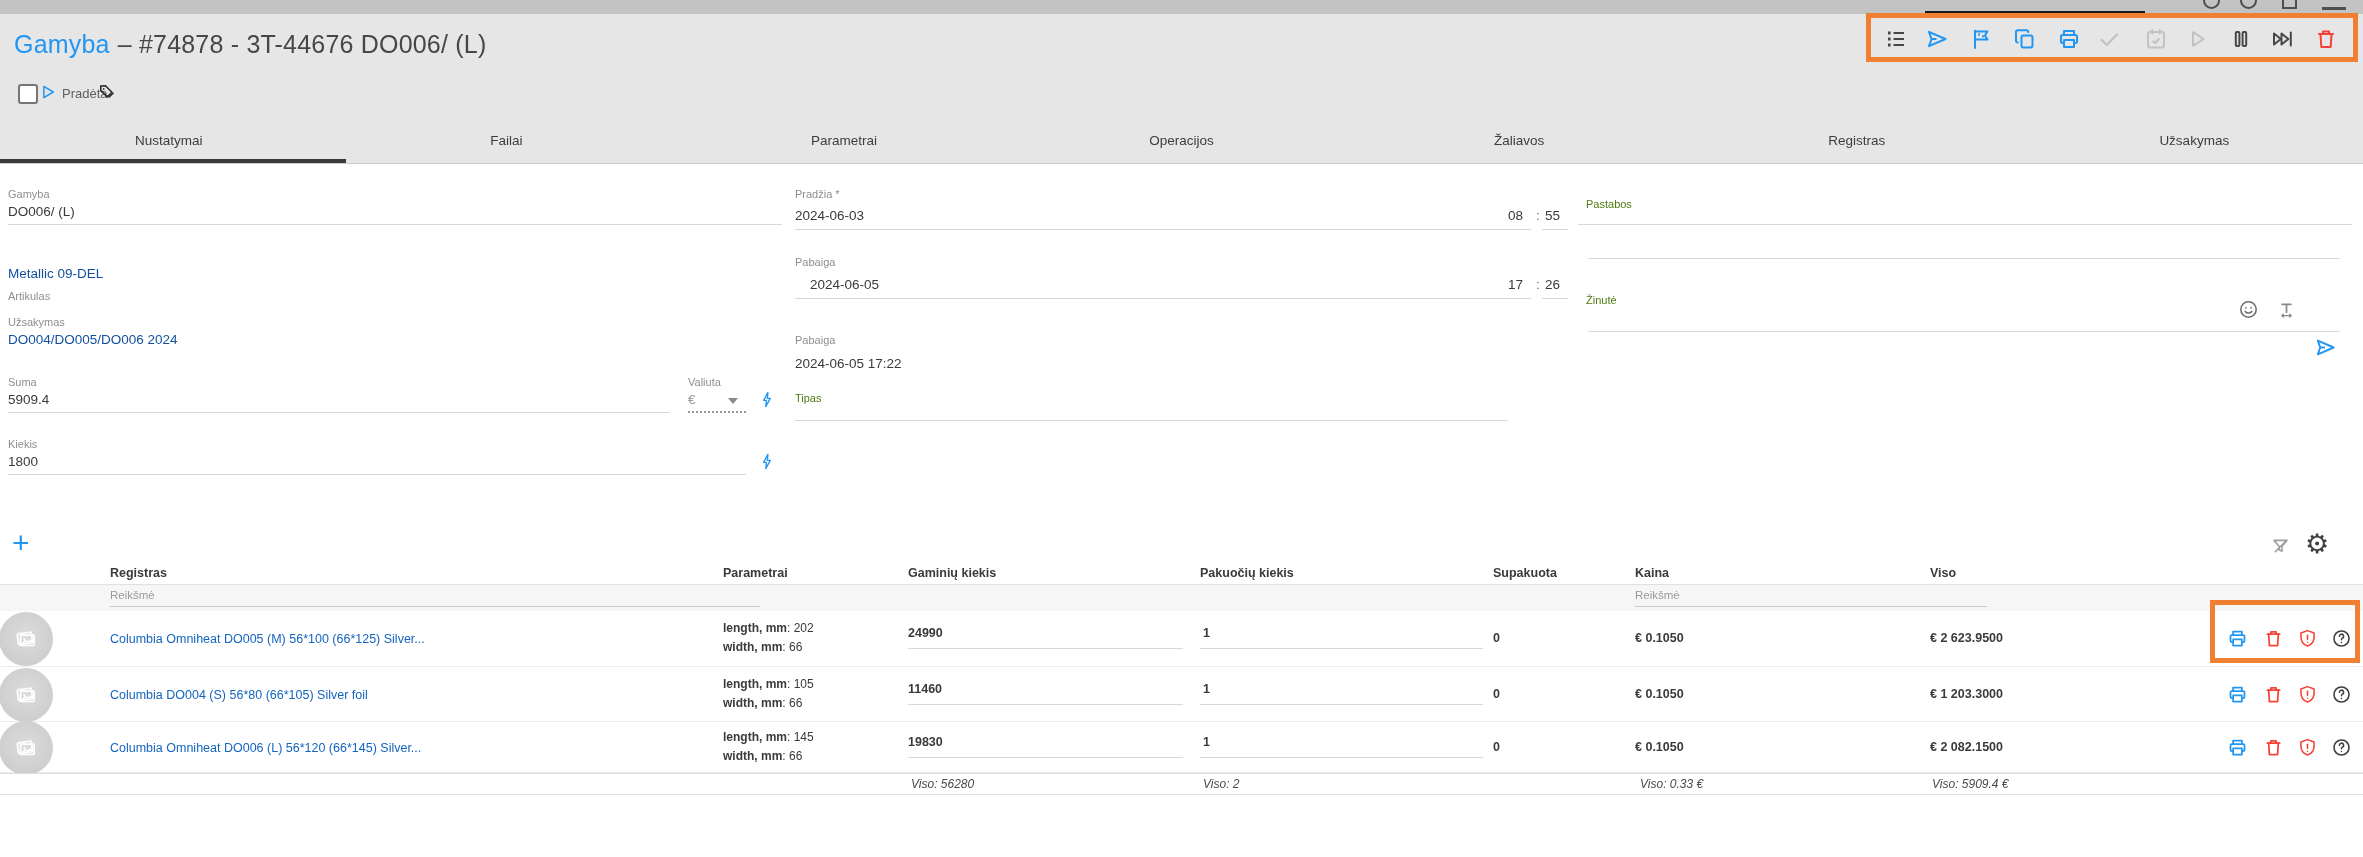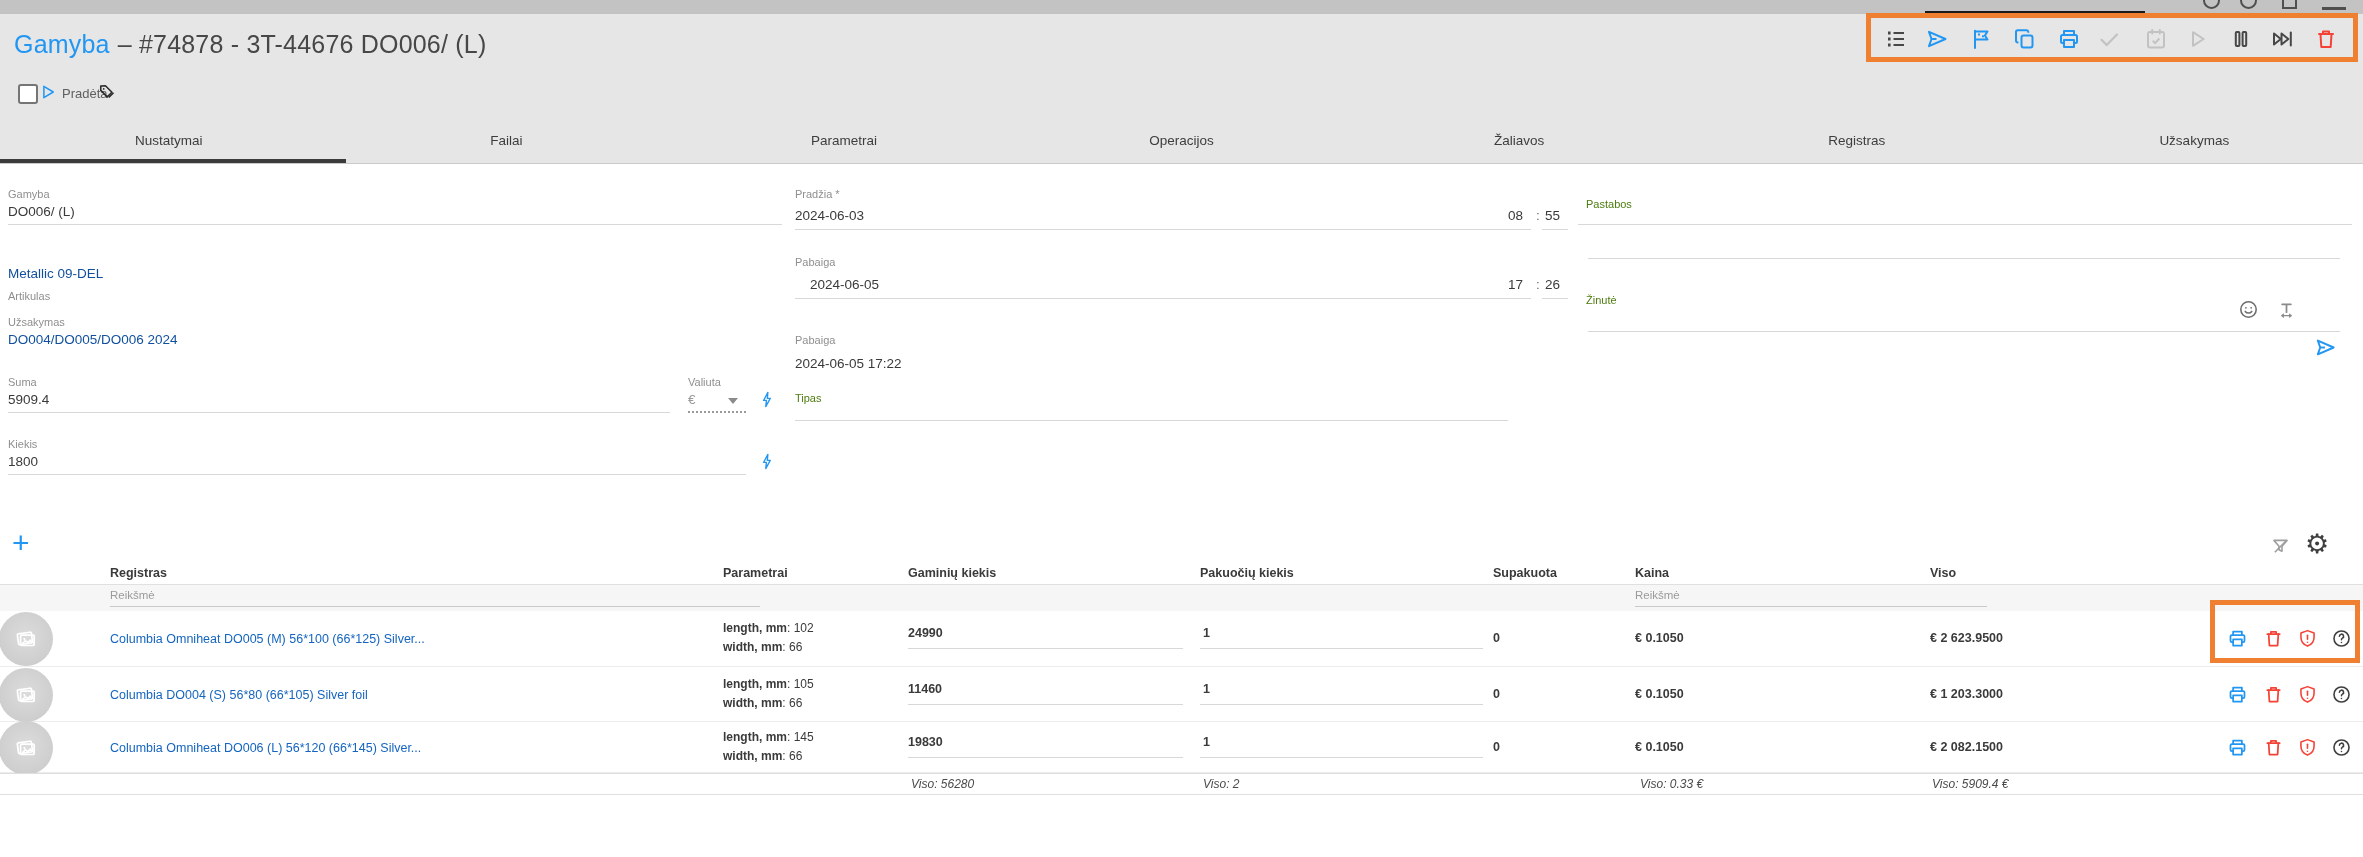--- a/index.html
+++ b/index.html
@@ -240,21 +240,21 @@
 <div class="abs row" style="top:611px;height:56px;"></div>
 <div class="abs avatar" style="left:-1px;top:612px;">
   <svg width="26" height="26" viewBox="0 0 24 24" fill="none" stroke="#fff" stroke-width="1.6">
       <rect x="4.5" y="6.5" width="13" height="10" rx="1" transform="rotate(-8 11 11.5)"></rect>
       <rect x="7" y="8.5" width="12.5" height="9.5" rx="1"></rect>
       <circle cx="10.5" cy="12" r="1" fill="#fff" stroke="none"></circle>
       <path d="M8.5 16.5l3-3 2 2 2.3-2.3 2.2 2.2"></path>
     </svg>
 </div>
 <div class="abs pname" style="left:110px;top:632px;">Columbia Omniheat DO005 (M) 56*100 (66*125) Silver...</div>
-<div class="abs pv" style="left:723px;top:621px;"><b>length, mm</b><span>: </span><span>102</span></div>
+<div class="abs pv" style="left:723px;top:621px;"><b>length, mm</b><span>: </span><span>202</span></div>
 <div class="abs pv" style="left:723px;top:640px;"><b>width, mm</b><span>: </span><span>66</span></div>
 <div class="abs num" style="left:908px;top:626px;">24990</div>
 <div class="abs line" style="left:908px;top:648px;width:275px;"></div>
 <div class="abs num" style="left:1203px;top:626px;">1</div>
 <div class="abs line" style="left:1200px;top:648px;width:283px;"></div>
 <div class="abs num" style="left:1493px;top:631px;">0</div>
 <div class="abs num" style="left:1635px;top:631px;">€ 0.1050</div>
 <div class="abs num" style="left:1930px;top:631px;">€ 2 623.9500</div>
 <div class="abs obox" style="left:2210px;top:600px;width:150px;height:63px;"></div>
 <svg class="abs ic blue" style="left:2227px;top:628px;" width="21" height="21" viewBox="0 0 24 24" fill="none" stroke="currentColor" stroke-width="2" stroke-linejoin="round">

